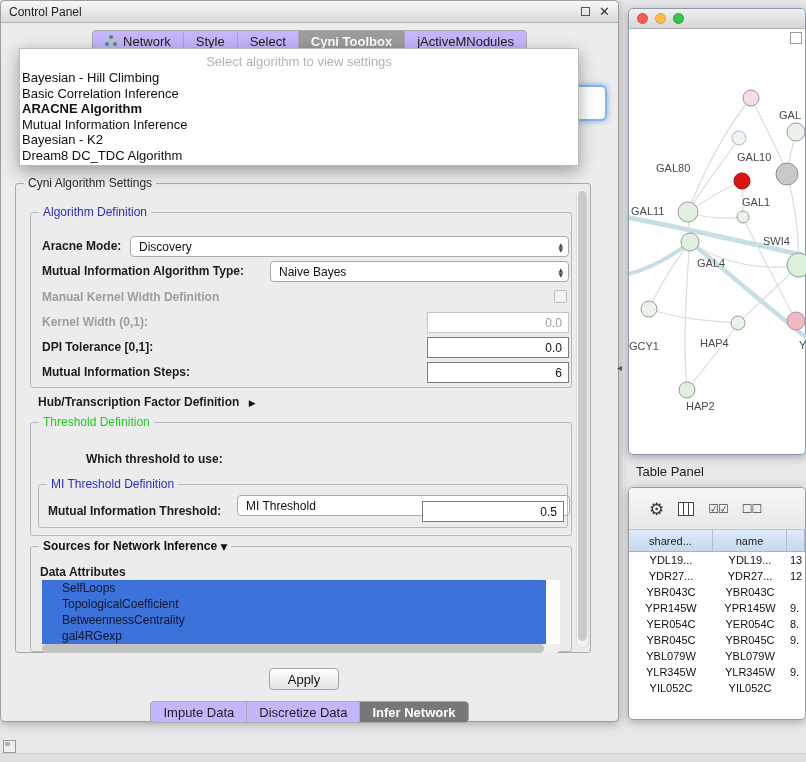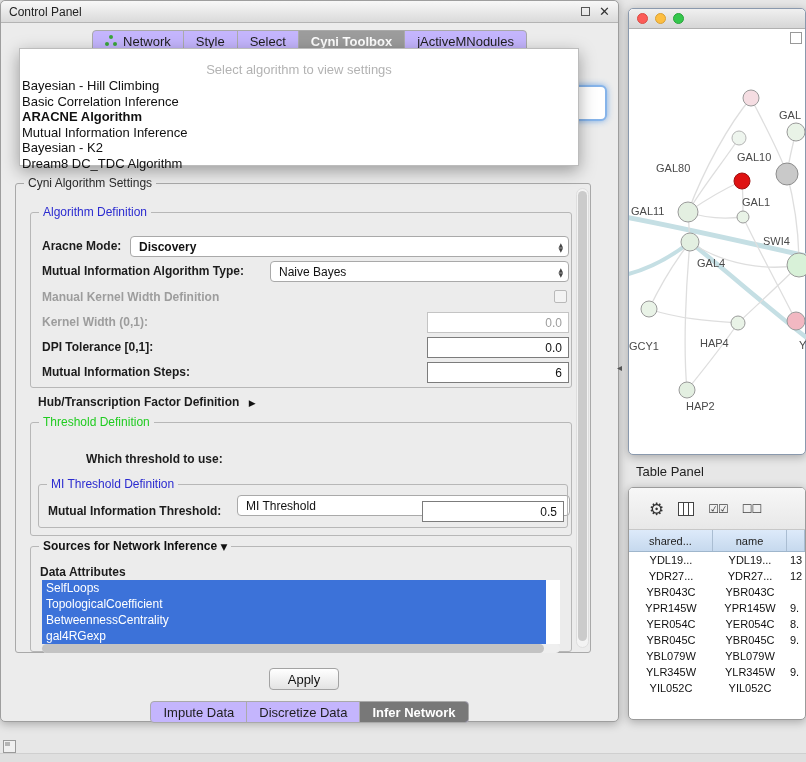--- a/index.html
+++ b/index.html
@@ -30,21 +30,21 @@
   .tabbar.bottom .tab.active { background:#787878; }
   .net-icon { width:13px; height:12px; position:relative; display:inline-block; }
   .net-icon::before { content:""; position:absolute; width:4px; height:4px; border-radius:50%;
     background:#3aa53a; left:0; top:7px; box-shadow:8px 0 0 #3aa53a, 4px -7px 0 #3aa53a; }
 
   
   .focus-frag { position:absolute; left:560px; top:84px; width:46px; height:36px; border:2px solid #86b4ea;
                 border-radius:6px; background:#fff; box-shadow:0 0 6px rgba(100,160,230,.85); z-index:10; }
   .popup { position:absolute; left:18px; top:47px; width:560px; height:118px; background:#fff;
            border:1px solid #bcbcbc; box-shadow:0 5px 16px rgba(0,0,0,.35); z-index:50; padding-top:4px; }
-  .popup-header { text-align:center; color:#b3b3b3; font-size:13px; height:17px; line-height:17px;margin-top:8px; }
+  .popup-header { text-align:center; color:#b3b3b3; font-size:13px; height:17px; line-height:17px; }
   .algo-item { font-size:13px; height:15.5px; line-height:15.5px; padding-left:2px; color:#101010; }
   .algo-item.selected { font-weight:bold; }
 
   
   .settings { position:absolute; left:14px; top:182px; width:576px; height:470px;
               border:1px solid #a9a9a9; border-radius:3px; }
   .fieldset { position:absolute; border:1px solid #b7b7b7; border-radius:3px; }
   .legend { position:absolute; top:-8px; left:8px; background:#ececec; padding:0 4px; font-size:12px;
             white-space:nowrap; color:#2c2c2c; }
   .legend.blue { color:#2b2bd0; }
@@ -57,22 +57,22 @@
            font-size:12px; display:flex; align-items:center; padding-left:8px; color:#111; }
   .arrows { margin-left:auto; margin-right:5px; display:flex; flex-direction:column; font-size:6px;
             line-height:5px; color:#444; }
   .tinput { position:absolute; height:21px; background:#fff; border:1px solid #7c7c7c; font-size:12px;
             color:#111; display:flex; align-items:center; justify-content:flex-end; padding:0 6px; }
   .tinput.dis { border-color:#c4c4c4; color:#9d9d9d; }
   .checkbox { position:absolute; width:13px; height:13px; border:1px solid #b9b9b9; background:#f3f3f3;
               border-radius:2px; }
   .tri { font-size:9px; color:#111; }
   .attr-list { position:absolute; background:#fff; }
-  .attr-row { height:16px; line-height:16px; font-size:12px; color:#ffffff; background:#3c72d9;
-              padding-left:4px; width:calc(100% - 14px); white-space:nowrap; overflow:hidden; }
+  .attr-row { height:16px; line-height:16px; font-size:12px; color:#0f172a; background:#3c72d9;
+              padding-left:20px; width:calc(100% - 14px); white-space:nowrap; overflow:hidden; }
   .hscroll { position:absolute; height:9px; background:#efefef; border-radius:5px; }
   .hscroll-thumb { height:9px; width:97%; border-radius:5px; background:#c3c3c3; }
   .vscroll { position:absolute; left:560px; top:4px; width:13px; height:460px; background:#f3f3f3;
              border:1px solid #dedede; border-radius:7px; }
   .vscroll-thumb { position:absolute; left:1px; top:2px; width:9px; height:450px; background:#cbcbcb;
                    border-radius:5px; }
   .apply-btn { position:absolute; left:268px; top:667px; width:70px; height:22px; border:1px solid #a3a3a3;
                border-radius:4px; background:linear-gradient(#ffffff,#e3e3e3); font-size:13px; color:#111;
                display:flex; align-items:center; justify-content:center; }
 
@@ -164,21 +164,21 @@
         </div>
     </div>
 
     <div class="settings">
       <span class="legend">Cyni Algorithm Settings</span>
 
       <div class="fieldset" style="left:14px; top:28px; width:542px; height:176px;">
         <span class="legend blue">Algorithm Definition</span>
       </div>
       <div class="lbl" style="left:26px; top:52px;">Aracne Mode:</div>
-      <div class="combo" style="left:114px; top:52px; width:439px;font-weight:bold;">
+      <div class="combo" style="left:114px; top:52px; width:439px;">
         <span>Discovery</span>
         <span class="arrows glyph">
             <span>▲</span>
             <span>▼</span>
           </span>
       </div>
       <div class="lbl" style="left:26px; top:77px;">Mutual Information Algorithm Type:</div>
       <div class="combo" style="left:254px; top:77px; width:299px;">
         <span>Naive Bayes</span>
         <span class="arrows glyph">

